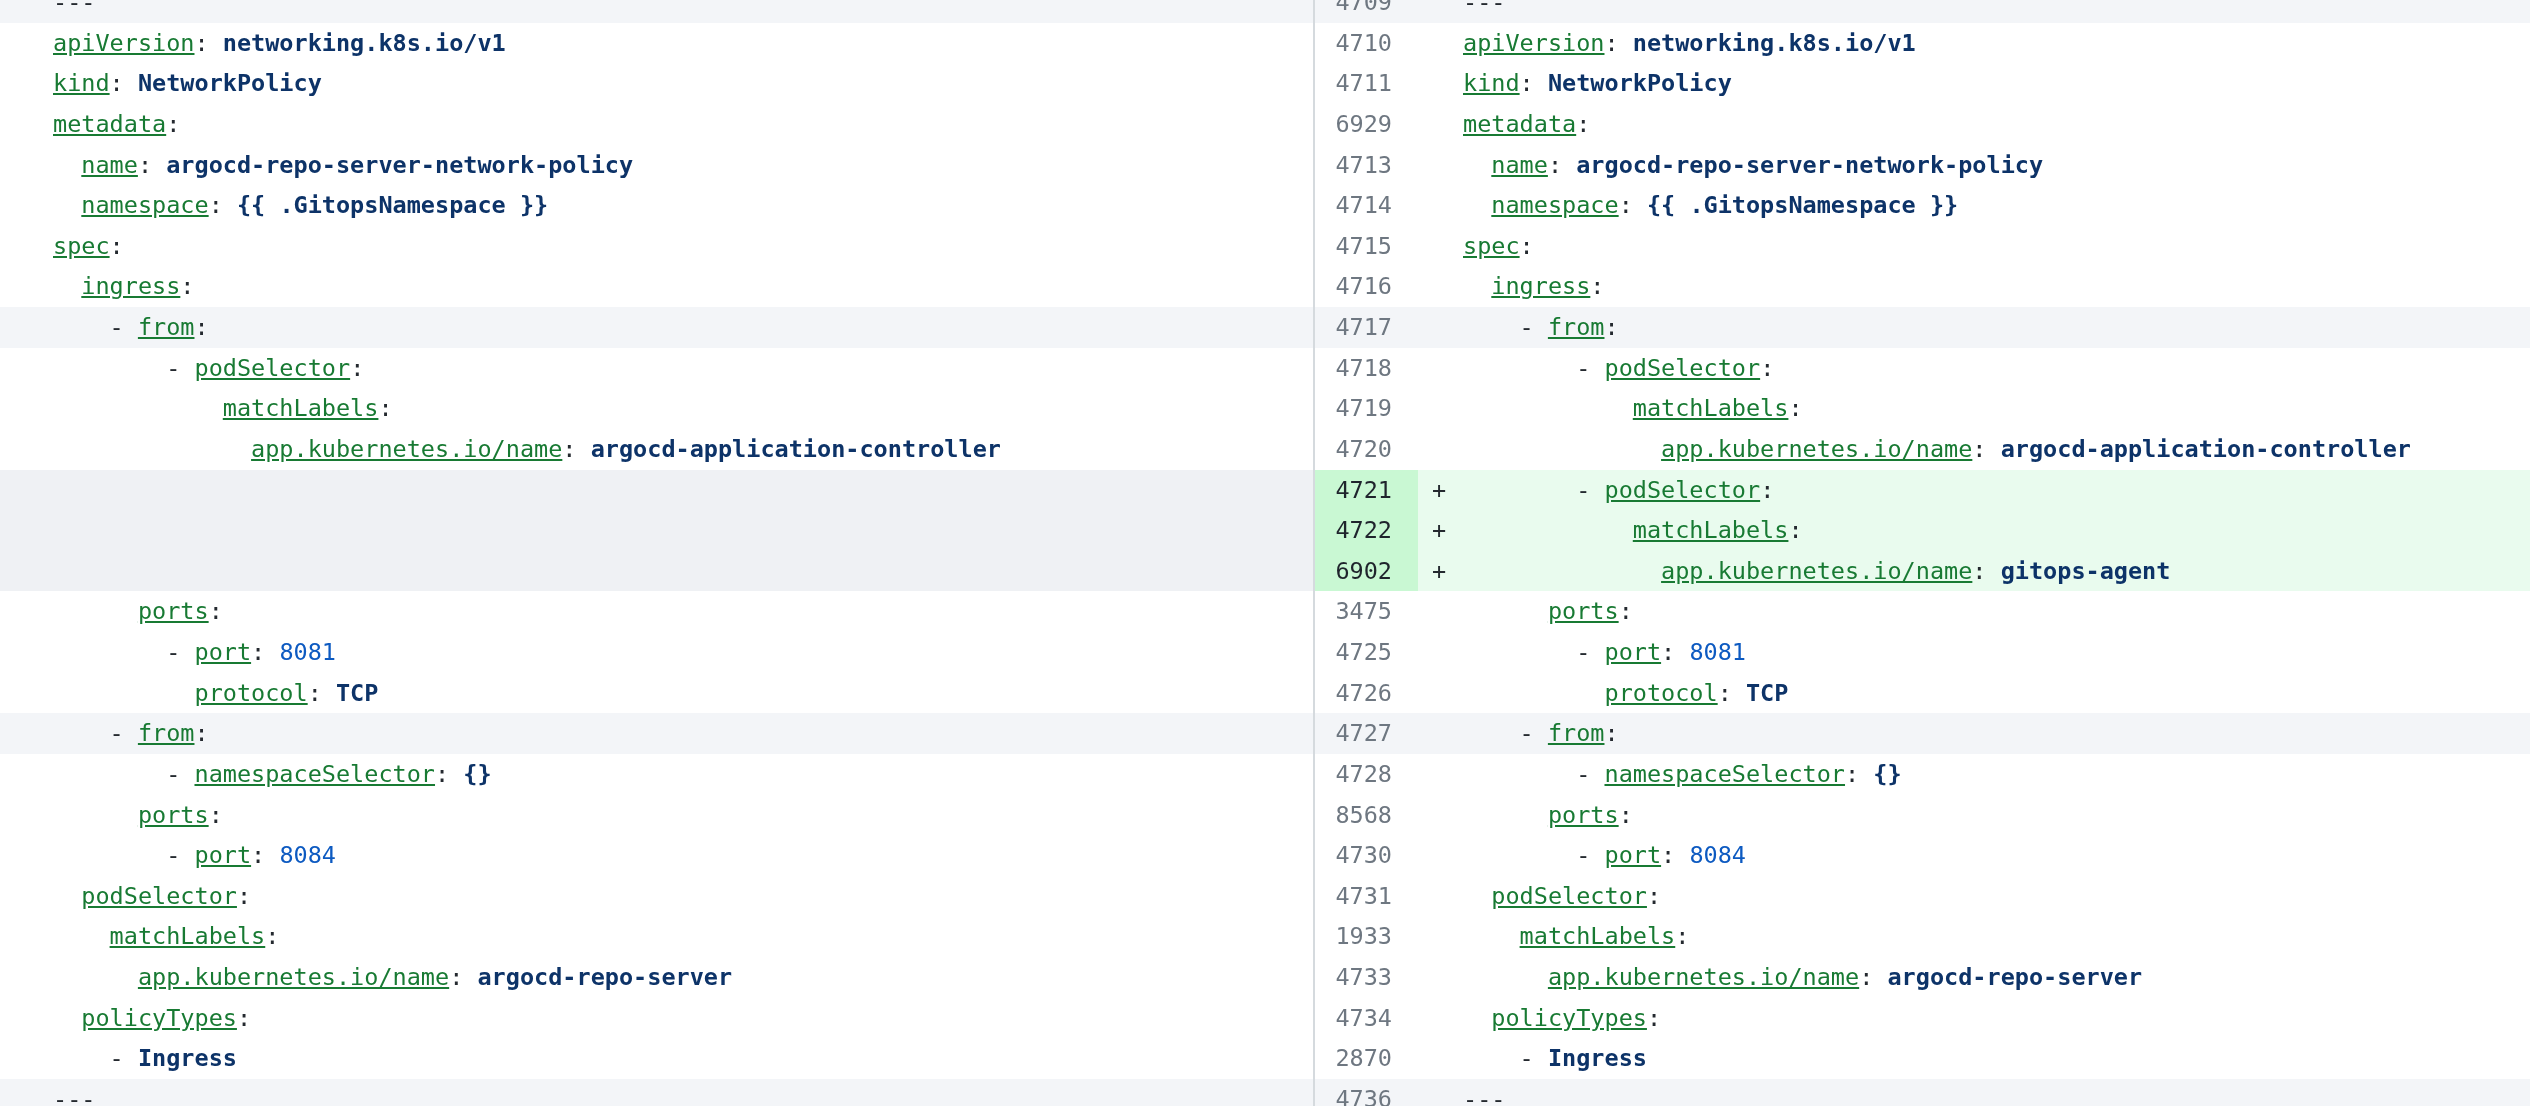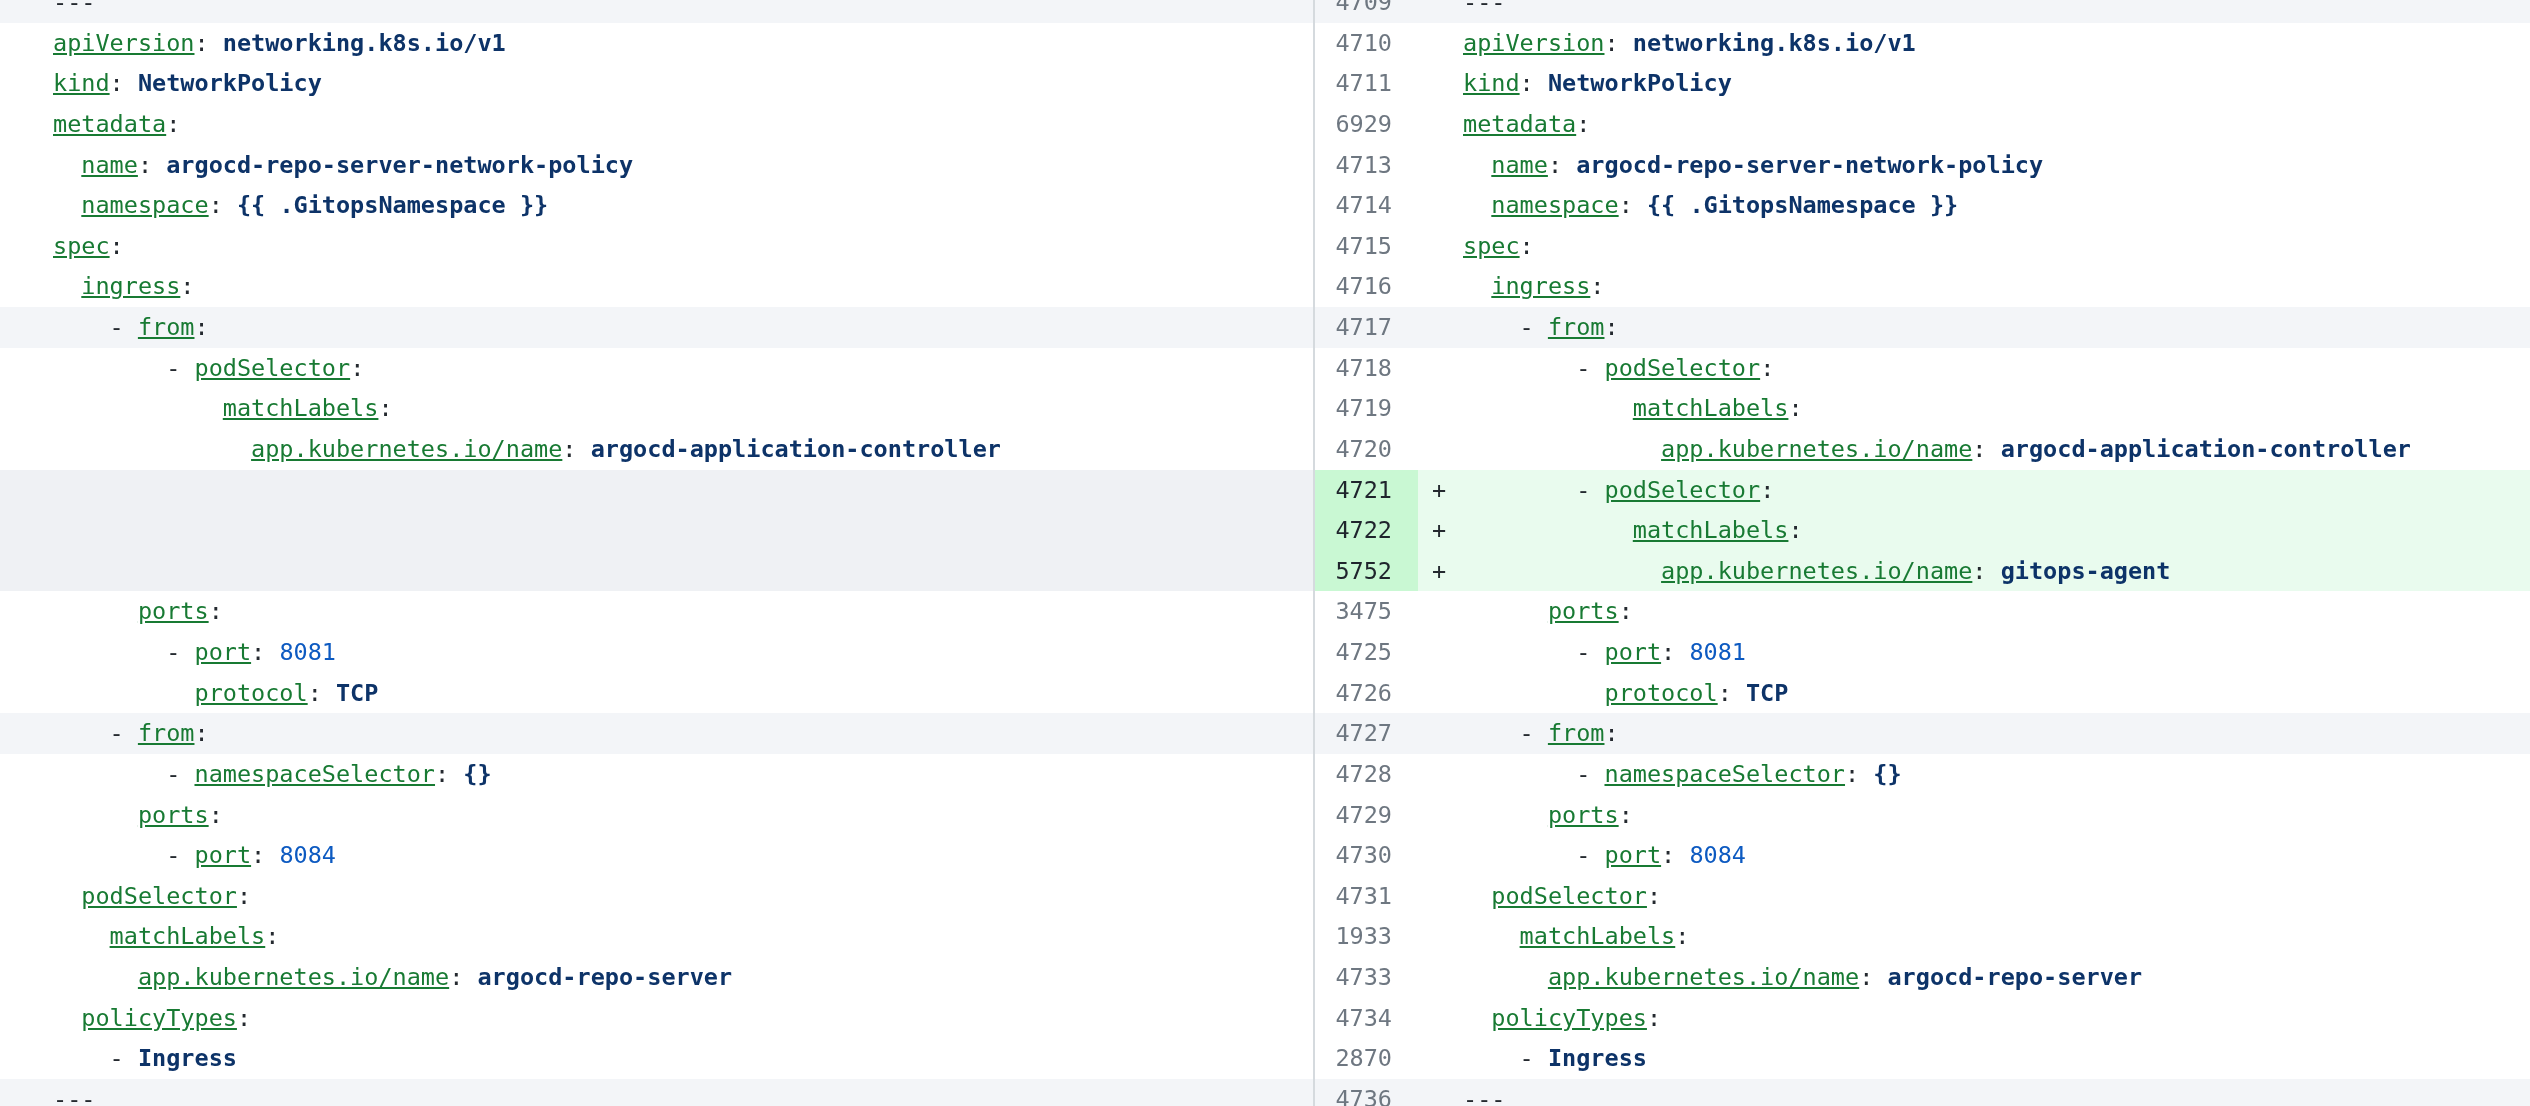--- a/index.html
+++ b/index.html
@@ -116,21 +116,21 @@
       <div class="cell-gutter">4721</div>
       <div class="cell-right"><span class="marker">+</span><span class="code"><span class="sp">        - </span><span class="sk">podSelector</span><span class="sp">:</span></span></div>
     </div>
     <div class="row added">
       <div class="cell-left"></div>
       <div class="cell-gutter">4722</div>
       <div class="cell-right"><span class="marker">+</span><span class="code"><span class="sp">            </span><span class="sk">matchLabels</span><span class="sp">:</span></span></div>
     </div>
     <div class="row added">
       <div class="cell-left"></div>
-      <div class="cell-gutter">5752</div>
+      <div class="cell-gutter">6902</div>
       <div class="cell-right"><span class="marker">+</span><span class="code"><span class="sp">              </span><span class="sk">app.kubernetes.io/name</span><span class="sp">: </span><span class="sv">gitops-agent</span></span></div>
     </div>
     <div class="row context">
       <div class="cell-left"><span class="sp">      </span><span class="sk">ports</span><span class="sp">:</span></div>
       <div class="cell-gutter">3475</div>
       <div class="cell-right"><span class="marker"></span><span class="code"><span class="sp">      </span><span class="sk">ports</span><span class="sp">:</span></span></div>
     </div>
     <div class="row context">
       <div class="cell-left"><span class="sp">        - </span><span class="sk">port</span><span class="sp">: </span><span class="sn">8081</span></div>
       <div class="cell-gutter">4725</div>
@@ -146,21 +146,21 @@
       <div class="cell-gutter">4727</div>
       <div class="cell-right"><span class="marker"></span><span class="code"><span class="sp">    - </span><span class="sk">from</span><span class="sp">:</span></span></div>
     </div>
     <div class="row context">
       <div class="cell-left"><span class="sp">        - </span><span class="sk">namespaceSelector</span><span class="sp">: </span><span class="sv">{}</span></div>
       <div class="cell-gutter">4728</div>
       <div class="cell-right"><span class="marker"></span><span class="code"><span class="sp">        - </span><span class="sk">namespaceSelector</span><span class="sp">: </span><span class="sv">{}</span></span></div>
     </div>
     <div class="row context">
       <div class="cell-left"><span class="sp">      </span><span class="sk">ports</span><span class="sp">:</span></div>
-      <div class="cell-gutter">4729</div>
+      <div class="cell-gutter">8568</div>
       <div class="cell-right"><span class="marker"></span><span class="code"><span class="sp">      </span><span class="sk">ports</span><span class="sp">:</span></span></div>
     </div>
     <div class="row context">
       <div class="cell-left"><span class="sp">        - </span><span class="sk">port</span><span class="sp">: </span><span class="sn">8084</span></div>
       <div class="cell-gutter">4730</div>
       <div class="cell-right"><span class="marker"></span><span class="code"><span class="sp">        - </span><span class="sk">port</span><span class="sp">: </span><span class="sn">8084</span></span></div>
     </div>
     <div class="row context">
       <div class="cell-left"><span class="sp">  </span><span class="sk">podSelector</span><span class="sp">:</span></div>
       <div class="cell-gutter">4731</div>

